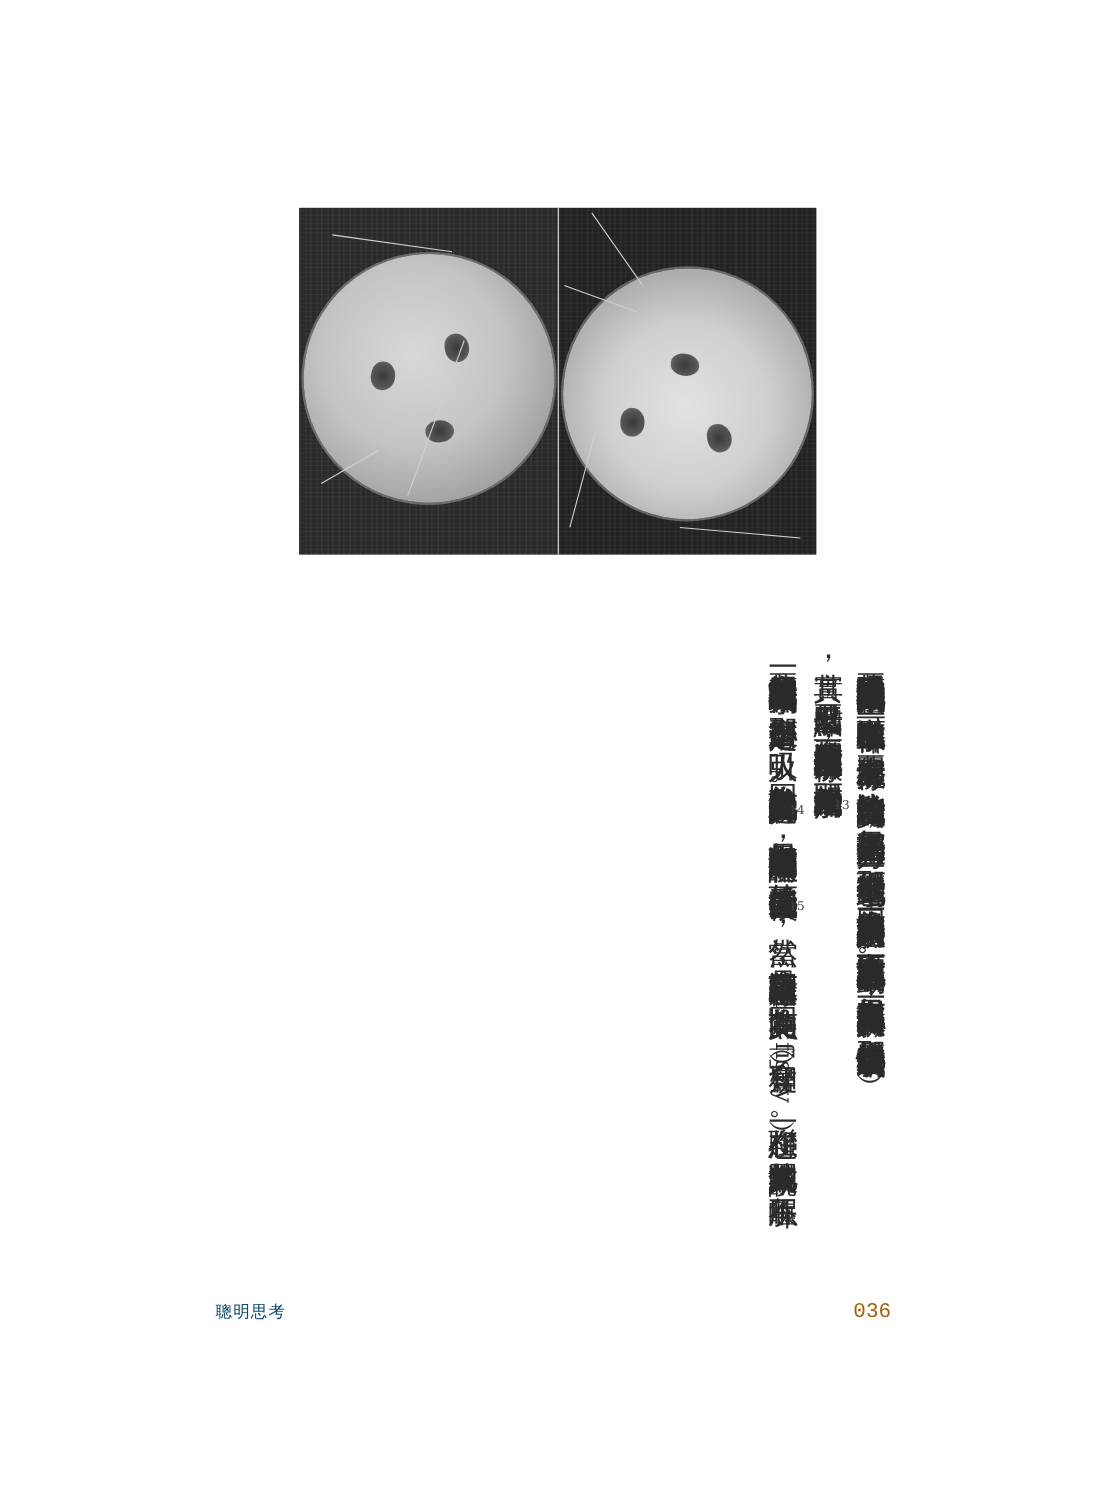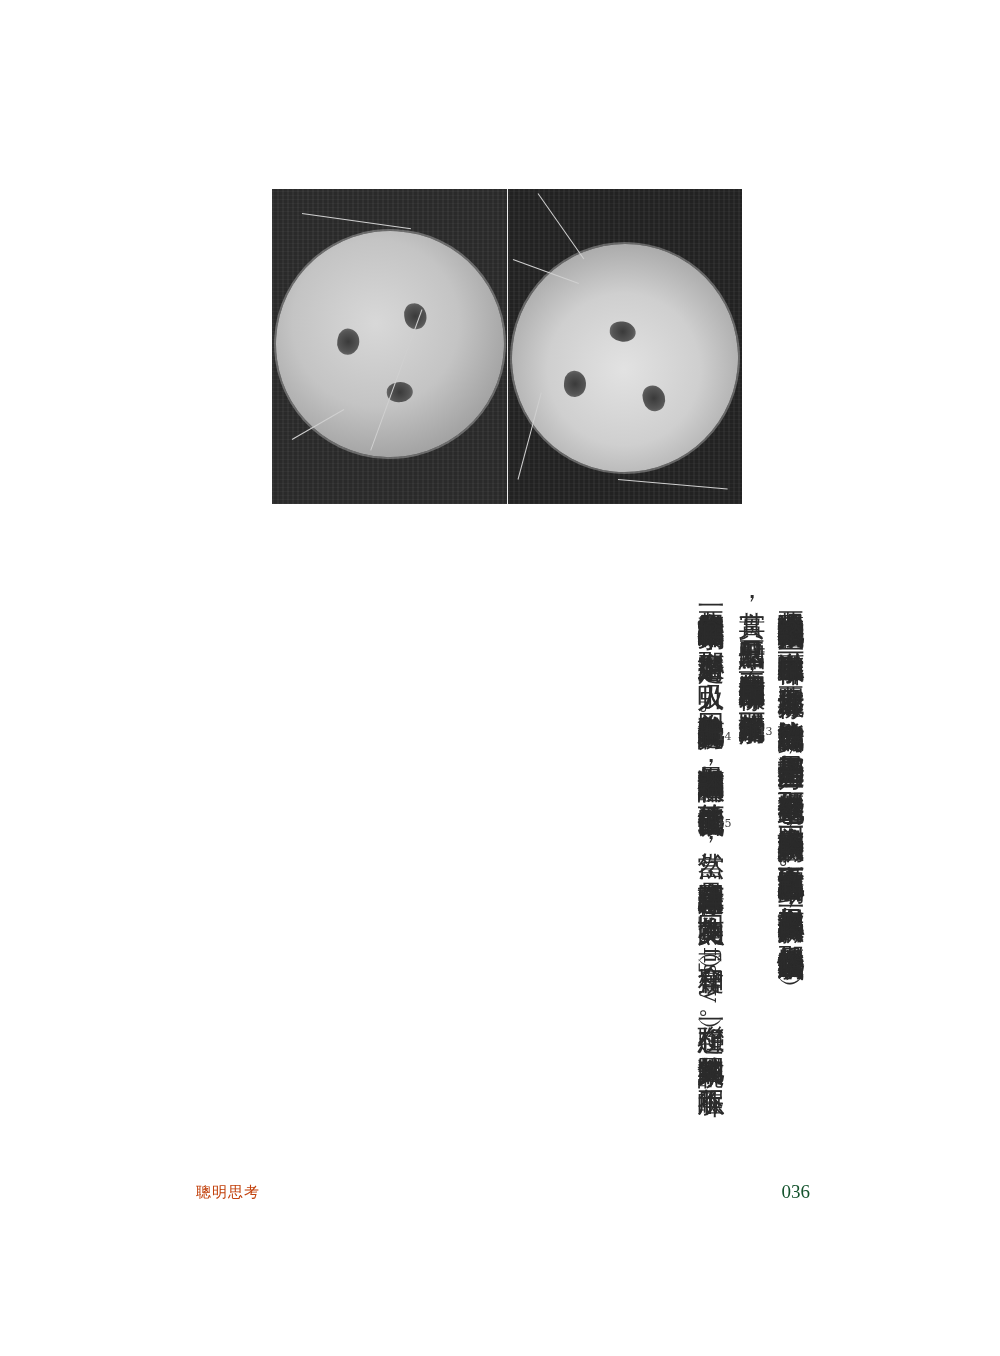--- a/index.html
+++ b/index.html
@@ -85,30 +85,30 @@
     }
     .latin {
       text-orientation: sideways;
       font-size: 22px;
     }
     .footer-left {
       position: absolute;
       left: 196px;
       top: 1183px;
       font-size: 15px;
-      color: #c2410c;
+      color: #0c4a6e;
       letter-spacing: 1px;
     }
     .footer-right {
       position: absolute;
       right: 190px;
       top: 1181px;
       font-size: 19px;
-      color: #14532d;
-      font-family: Liberation Serif, serif;
+      color: #a16207;
+      font-family: Liberation Mono, monospace;
     }
   </style>
 </head>
 <body>
 
 <div class="figure">
   <div class="photo left">
     <div class="bg"></div>
     <div class="coconut">
       <div class="eye" style="left:62px;top:92px;transform:rotate(20deg);"></div>

